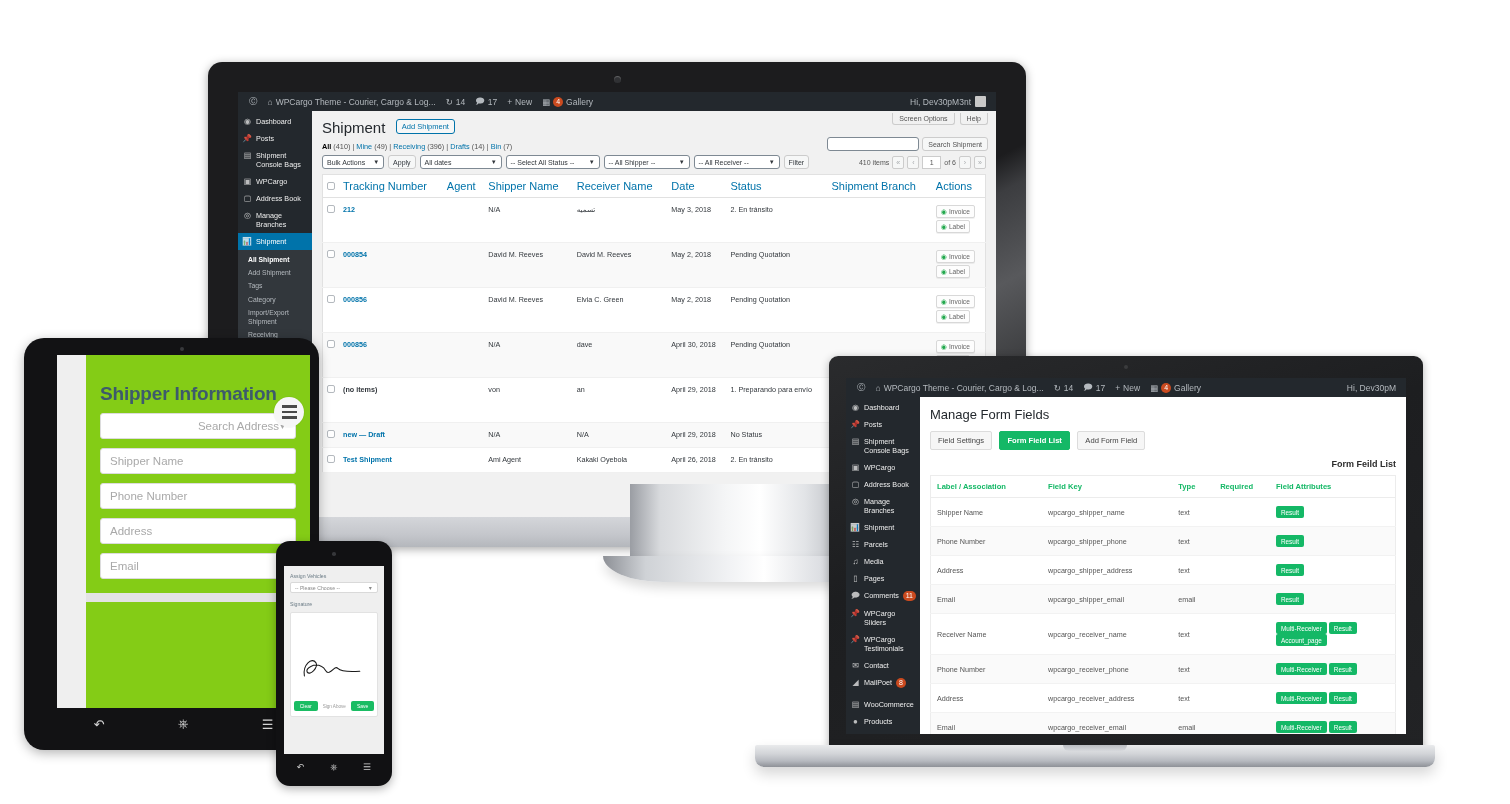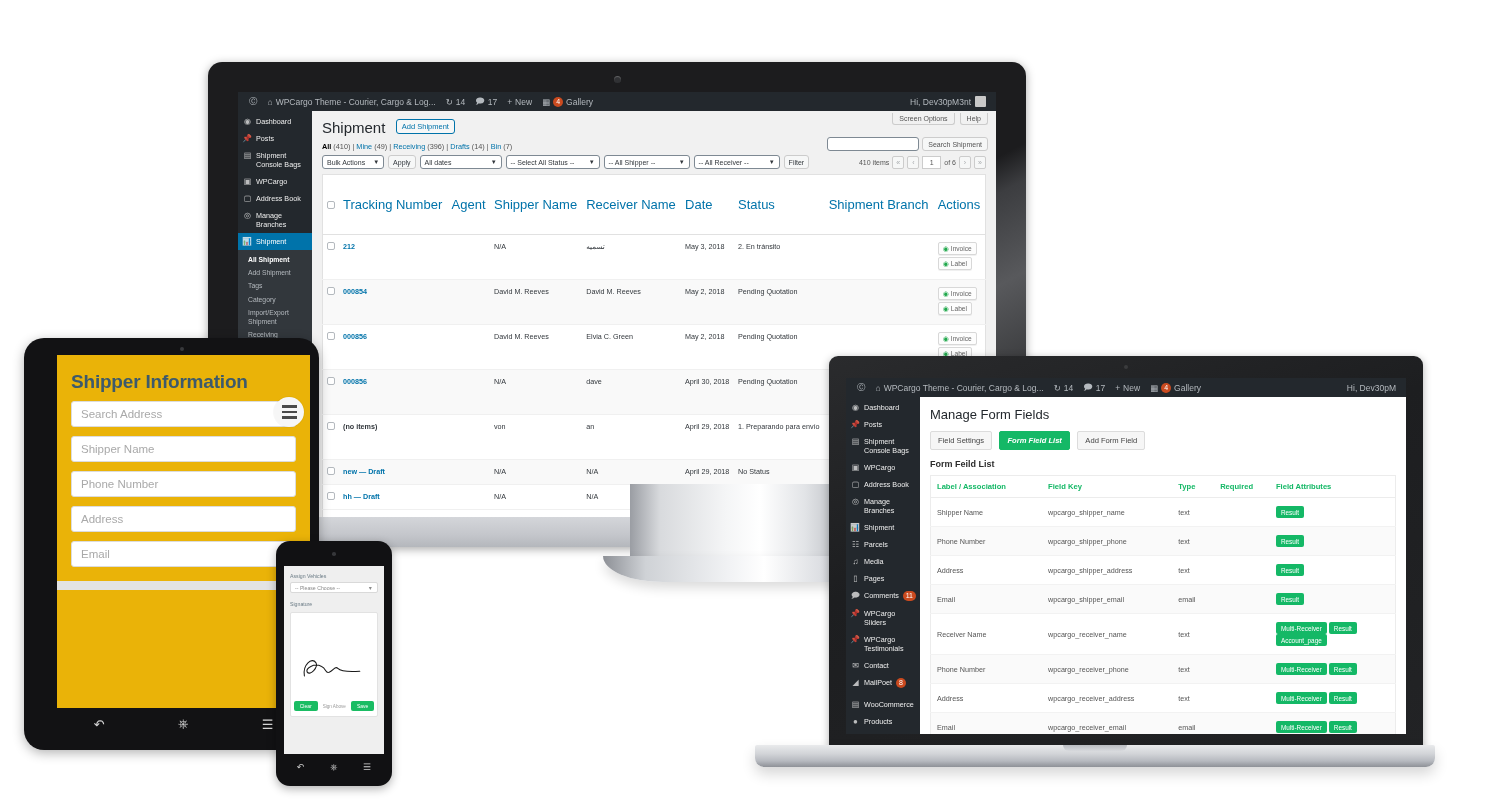--- a/index.html
+++ b/index.html
@@ -72,21 +72,21 @@
   .pbtn { border: 1px solid #ccc; background: #f6f7f7; color: #a7aaad; width: 12px; height: 13px;
     display: flex; align-items: center; justify-content: center; border-radius: 2px; font-size: 7px; }
   .pnum { border: 1px solid #ccc; background: #fff; width: 19px; height: 13px; display:flex; align-items:center; justify-content:center; }
 
   .searchbox { position: absolute; right: 8px; top: 26px; display: flex; gap: 3px; }
   .searchbox .inp { width: 92px; height: 14px; background: #fff; border: 1px solid #7e8993; border-radius: 3px; }
   .searchbox .go { height: 14px; border: 1px solid #ccc; background: #f6f7f7; border-radius: 3px;
     font-size: 7px; color: #555; padding: 0 5px; display: flex; align-items: center; }
 
   table.wl { width: 100%; border-collapse: collapse; background: #fff; border: 1px solid #e1e1e1; }
-  table.wl th { text-align: left; font-size: 13px; color: #0073aa; font-weight: normal; padding: 22px 4px;
+  table.wl th { text-align: left; font-size: 11px; color: #0073aa; font-weight: normal; padding: 5px 4px;
     border-bottom: 1px solid #e1e1e1; }
   table.wl td { font-size: 7.2px; color: #32373c; padding: 7px 4px; border-bottom: 1px solid #f0f0f0; vertical-align: top; }
   table.wl tr.alt td { background: #f9f9f9; }
   .cb { width: 8px; height: 8px; border: 1px solid #b4b9be; background: #fff; border-radius: 2px; display: inline-block; }
   .lnk { color: #0073aa; font-weight: bold; }
   .lnk.dark { color: #32373c; }
   .abtn { display: inline-flex; align-items: center; gap: 2px; border: 1px solid #d8d8d8; background: #fdfdfd;
     border-radius: 2px; font-size: 6.6px; color: #666; padding: 1.5px 4px; margin-bottom: 2px; box-shadow: 0 1px 0 rgba(0,0,0,.06); }
   .abtn .pdf { color: #21a84c; font-size: 7px; }
 
@@ -107,29 +107,29 @@
   
   .tab { position: absolute; left: 24px; top: 338px; width: 295px; height: 412px; }
   .tab-frame { position: absolute; inset: 0; border-radius: 20px; background: #121214;
     box-shadow: 0 3px 12px rgba(0,0,0,.3); }
   .tab-screen { position: absolute; left: 33px; top: 17px; width: 253px; height: 353px; background: #efefef; overflow: hidden; }
   .tab-cam { position: absolute; left: 156px; top: 9px; width: 4px; height: 4px; border-radius: 50%; background: #38393c; }
   .tab-nav { position: absolute; left: 33px; top: 372px; width: 253px; height: 28px; display: flex;
     align-items: center; justify-content: space-around; color: #d6d6d6; font-size: 13px; }
 
   
-  .t-page { padding: 16px 14px 0 14px; background: #eab308; height: 100%; position: relative; }
+  .t-page { padding: 28px 14px 0 14px; background: #84cc16; height: 100%; position: relative; margin-left: 29px; }
   .t-h { font-size: 19px; line-height: 1.12; font-weight: bold; color: #3d5a6c; letter-spacing: -.2px; }
   .t-burger { position: absolute; right: 6px; top: 42px; width: 30px; height: 30px; border-radius: 50%;
     background: #f6f6f6; display: flex; flex-direction: column; justify-content: center; align-items: center; gap: 3px;
     box-shadow: 0 0 0 1px rgba(0,0,0,.03); }
   .t-burger i { display: block; width: 15px; height: 2.5px; background: #4a4a4a; }
   .t-field { margin-top: 9px; height: 26px; background: #fff; border: 1px solid #dcdcdc; border-radius: 3px;
     display: flex; align-items: center; padding: 0 9px; font-size: 11.5px; color: #a9a9a9; }
-  .t-field.sel { justify-content: space-between; }
+  .t-field.sel { justify-content: flex-end; }
   .t-sep { margin-top: 14px; height: 9px; background: #e3e3e3; margin-left: -14px; margin-right: -14px; }
   .t-h2 { margin-top: 12px; font-size: 19px; font-weight: bold; color: #3d5a6c; }
 
   
   .ph { position: absolute; left: 276px; top: 541px; width: 116px; height: 245px; }
   .ph-frame { position: absolute; inset: 0; border-radius: 14px; background: #111113; box-shadow: 0 3px 10px rgba(0,0,0,.3); }
   .ph-screen { position: absolute; left: 8px; top: 25px; width: 100px; height: 188px; background: #efefef; overflow: hidden; }
   .ph-cam { position: absolute; left: 50%; top: 11px; margin-left: -2px; width: 3.5px; height: 3.5px; border-radius: 50%; background: #36373a; }
   .ph-nav { position: absolute; left: 8px; top: 215px; width: 100px; height: 22px; display: flex;
     align-items: center; justify-content: space-around; color: #cfcfcf; font-size: 9px; }
@@ -138,22 +138,22 @@
   .p-sel { background: #fff; border: 1px solid #d9d9d9; border-radius: 2px; height: 11px; display: flex;
     align-items: center; justify-content: space-between; padding: 0 4px; font-size: 5.2px; color: #8b8b8b; }
   .p-sig { margin-top: 5px; background: #fff; border: 1px solid #e2e2e2; border-radius: 2px; height: 105px; position: relative; }
   .p-sigfoot { position: absolute; left: 0; right: 0; bottom: 5px; display: flex; align-items: center; justify-content: center; gap: 5px; }
   .p-btn { background: #1abc63; color: #fff; font-size: 5px; padding: 2px 6px; border-radius: 2px; }
   .p-hint { font-size: 4.6px; color: #9a9a9a; }
 
   
   .gtab { display: inline-block; font-size: 7.6px; padding: 4px 7px; border: 1px solid #dcdcdc;
     background: #f6f6f6; color: #444; border-radius: 2px; margin-right: 3px; }
-  .gtab.on { background: #14b866; border-color: #14b866; color: #fff; font-weight: bold; font-style: italic; }
-  .gh { font-size: 9px; font-weight: bold; color: #2d2d2d; margin: 9px 0 6px; }
+  .gtab.on { background: #14b866; border-color: #14b866; color: #fff; font-weight: bold; }
+  .gh { font-size: 9px; font-weight: bold; color: #2d2d2d; margin: 9px 0 6px; text-align: right; }
   table.gf { width: 100%; border-collapse: collapse; background: #fff; border: 1px solid #ececec; }
   table.gf th { text-align: left; font-size: 7.6px; color: #14b866; font-weight: bold; padding: 6px 6px;
     border-bottom: 1px solid #ececec; }
   table.gf td { font-size: 7.2px; color: #555; padding: 8px 6px; border-bottom: 1px solid #f2f2f2; }
   table.gf tr.alt td { background: #fafafa; }
   .tag { display: inline-block; background: #14b866; color: #fff; font-size: 6.4px; padding: 2.5px 5px;
     border-radius: 2px; margin-right: 2px; }
 </style>
 </head>
 <body>
@@ -401,31 +401,20 @@
                         <span>Label</span>
                       </span></td>
                 </tr>
                 <tr class="alt">
                   <td><span class="cb"></span></td>
                   <td><span class="lnk">new — Draft</span></td>
                   <td></td>
                   <td>N/A</td>
                   <td>N/A</td>
                   <td>April 29, 2018</td>
-                  <td>No Status</td>
-                  <td></td>
-                  <td></td>
-                </tr>
-                <tr>
-                  <td><span class="cb"></span></td>
-                  <td><span class="lnk">hh — Draft</span></td>
-                  <td></td>
-                  <td>N/A</td>
-                  <td>N/A</td>
-                  <td>April 28, 2018</td>
                   <td>No Status</td>
                   <td></td>
                   <td></td>
                 </tr>
                 <tr>
                   <td><span class="cb"></span></td>
                   <td><span class="lnk">Test Shipment</span></td>
                   <td></td>
                   <td>Ami Agent</td>
                   <td>Kakaki Oyebola</td>

